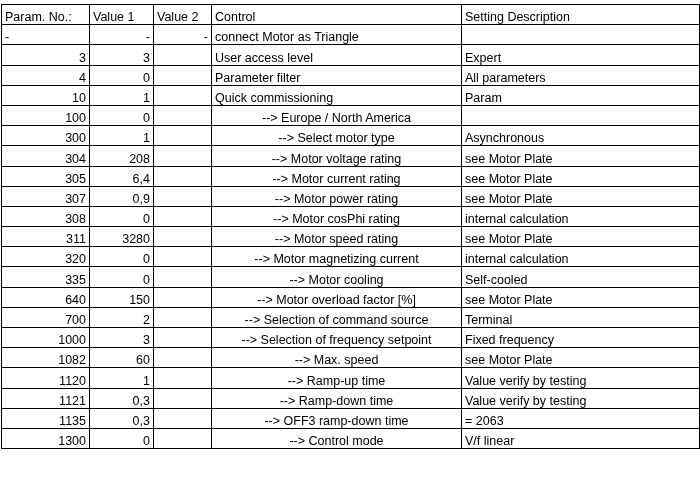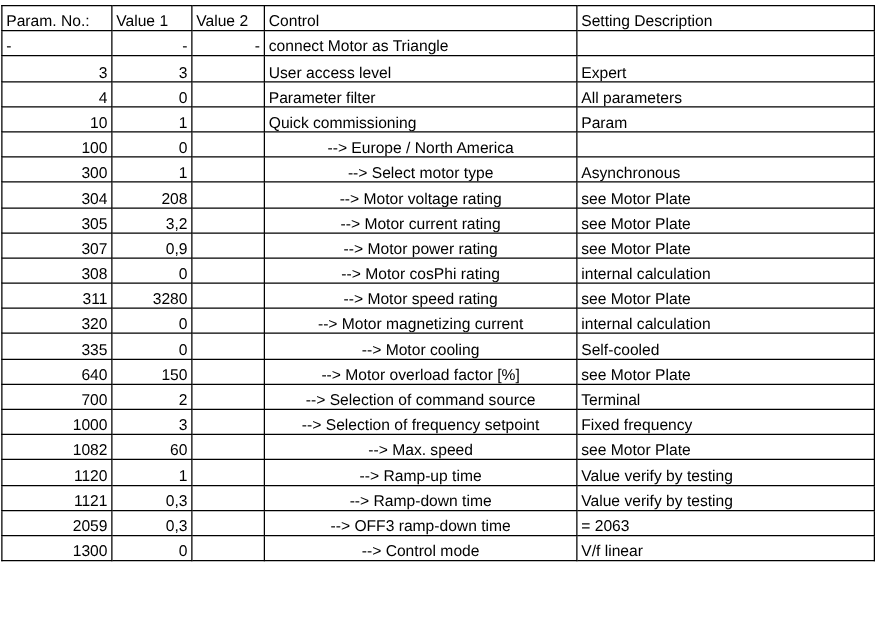--- a/index.html
+++ b/index.html
@@ -118,21 +118,21 @@
         </tr>
         <tr>
           <td class="num">304</td>
           <td class="num bold">208</td>
           <td class="num"></td>
           <td class="txt indent">--&gt; Motor voltage rating</td>
           <td class="txt">see Motor Plate</td>
         </tr>
         <tr>
           <td class="num">305</td>
-          <td class="num bold">3,2</td>
+          <td class="num bold">6,4</td>
           <td class="num"></td>
           <td class="txt indent">--&gt; Motor current rating</td>
           <td class="txt">see Motor Plate</td>
         </tr>
         <tr>
           <td class="num">307</td>
           <td class="num bold">0,9</td>
           <td class="num"></td>
           <td class="txt indent">--&gt; Motor power rating</td>
           <td class="txt">see Motor Plate</td>
@@ -201,21 +201,21 @@
           <td class="txt">Value verify by testing</td>
         </tr>
         <tr>
           <td class="num">1121</td>
           <td class="num bold">0,3</td>
           <td class="num"></td>
           <td class="txt indent">--&gt; Ramp-down time</td>
           <td class="txt">Value verify by testing</td>
         </tr>
         <tr>
-          <td class="num">2059</td>
+          <td class="num">1135</td>
           <td class="num bold">0,3</td>
           <td class="num"></td>
           <td class="txt indent">--&gt; OFF3 ramp-down time</td>
           <td class="txt pre"> = 2063</td>
         </tr>
         <tr>
           <td class="num">1300</td>
           <td class="num">0</td>
           <td class="num"></td>
           <td class="txt indent">--&gt; Control mode</td>

